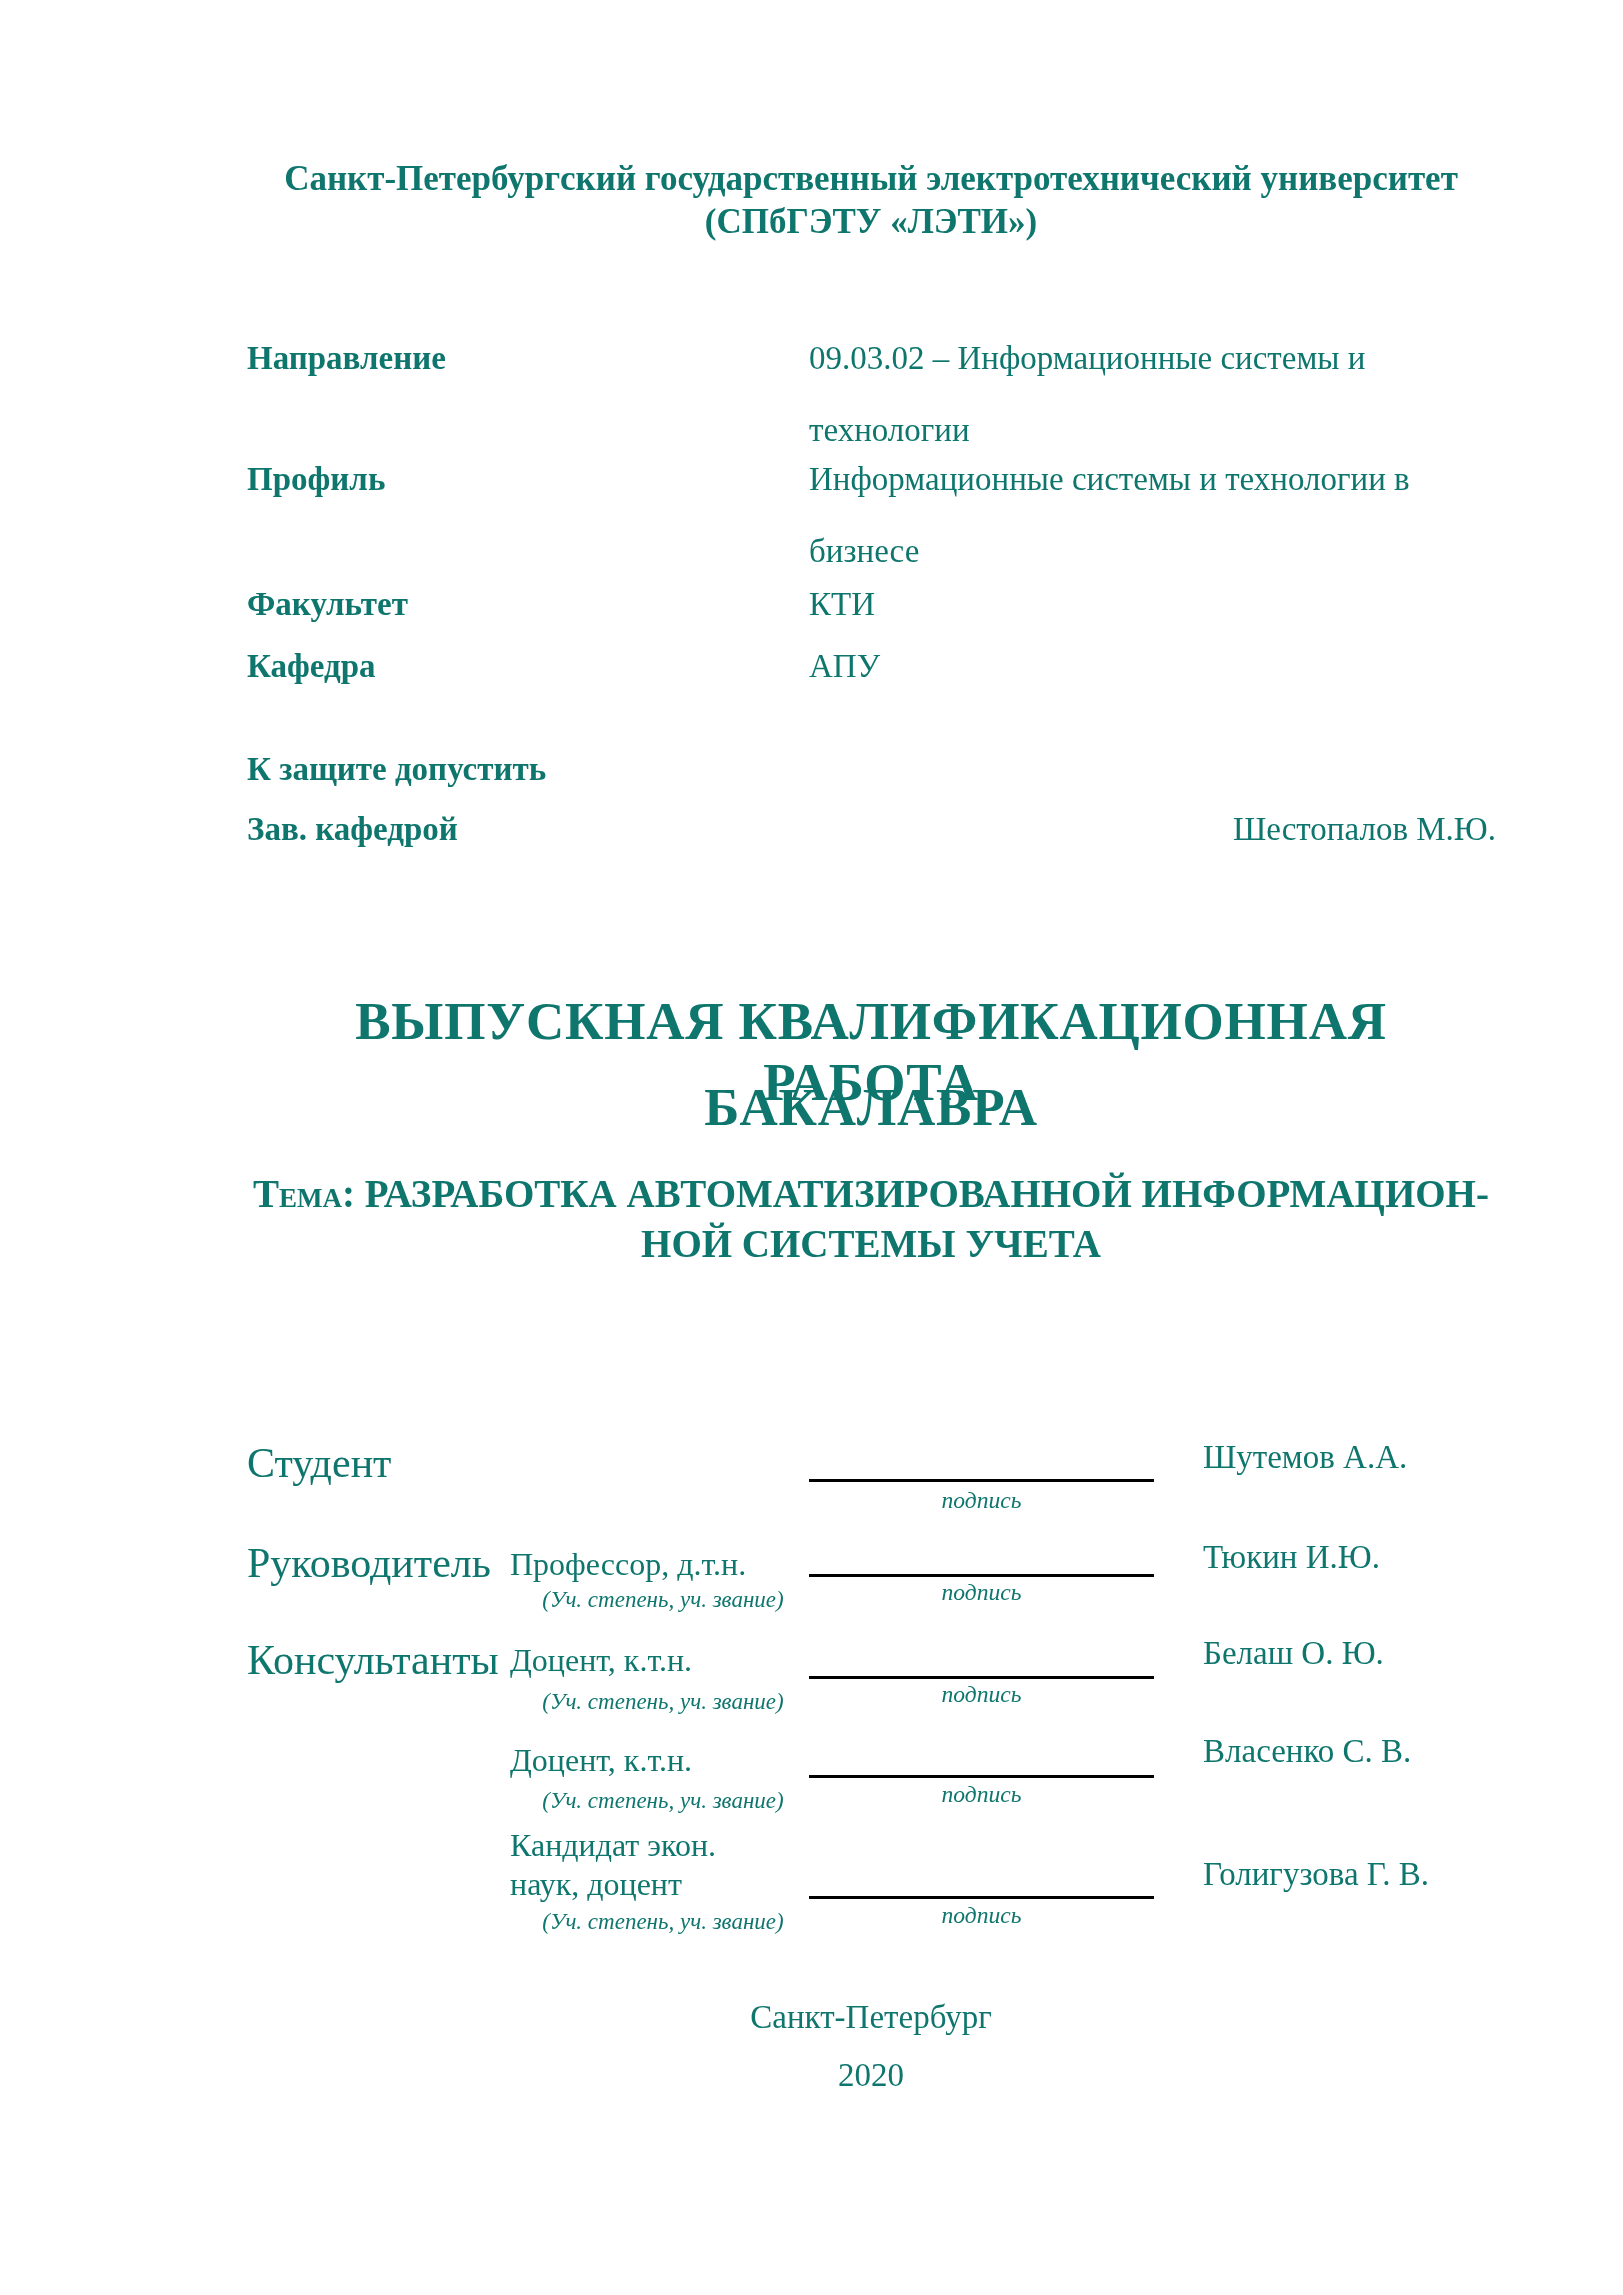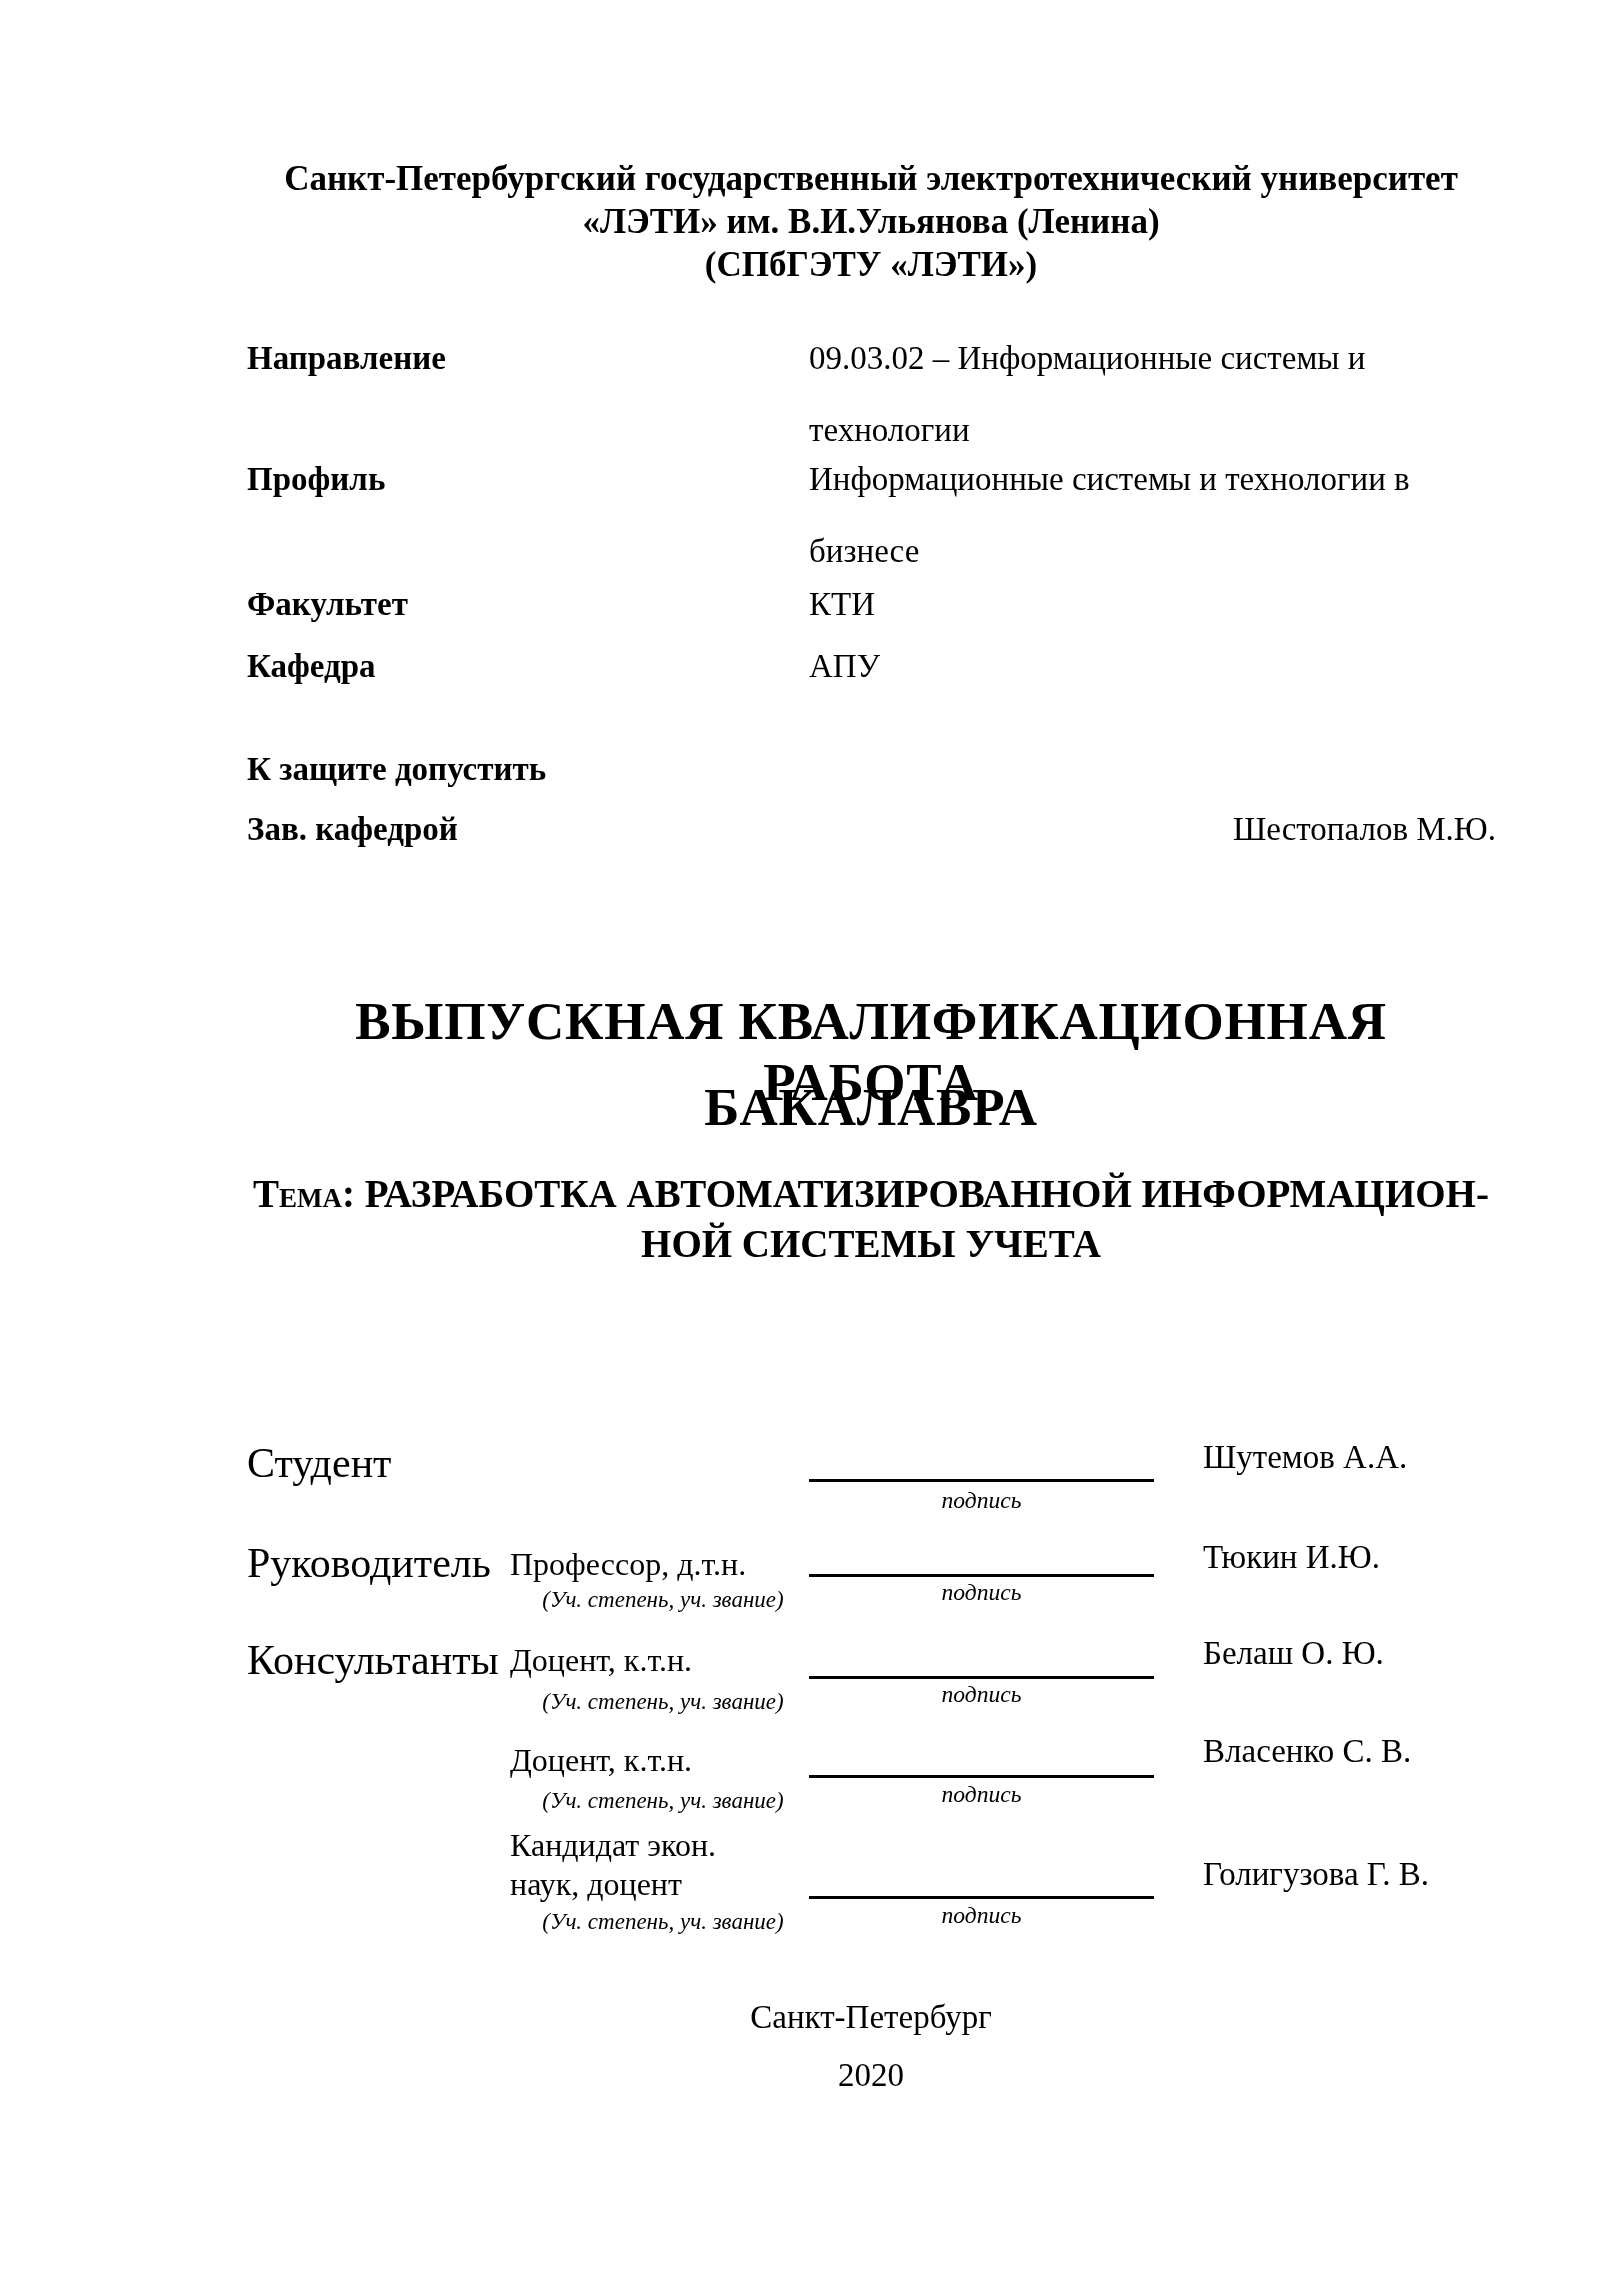--- a/index.html
+++ b/index.html
@@ -2,21 +2,21 @@
 <html style="font-size:12.6px"><head>
 <meta charset="utf-8">
 <style>
   html, body { margin: 0; padding: 0; background: #777; }
   .page {
     position: relative;
     width: 1623px;
     height: 2295px;
     background: #ffffff;
     font-family: "Liberation Serif", "DejaVu Serif", serif;
-    color: #000000;
+    color: #0f766e;
     overflow: hidden;
   }
   .abs { position: absolute; }
   .center-box { left: 247px; width: 1248px; text-align: center; }
 
   .univ-header {
     top: 157px;
     font-weight: bold;
     font-size: 35px;
     line-height: 43px;
@@ -54,21 +54,20 @@
 
   .footer-text { font-size: 33px; line-height: 1.15; }
 </style>
 </head>
 <body>
 
 <div class="page">
 
   <div class="abs center-box univ-header">
     <div>Санкт-Петербургский государственный электротехнический университет</div>
-    <div>«ЛЭТИ» им. В.И.Ульянова (Ленина)</div>
     <div>(СПбГЭТУ «ЛЭТИ»)</div>
   </div>
 
   <div class="abs label" style="top:340px">Направление</div>
   <div class="abs value-multiline" style="top:340px">
     <div class="vline">09.03.02 – Информационные системы и</div>
     <div class="vline">технологии</div>
   </div>
 
   <div class="abs label" style="top:461px">Профиль</div>

